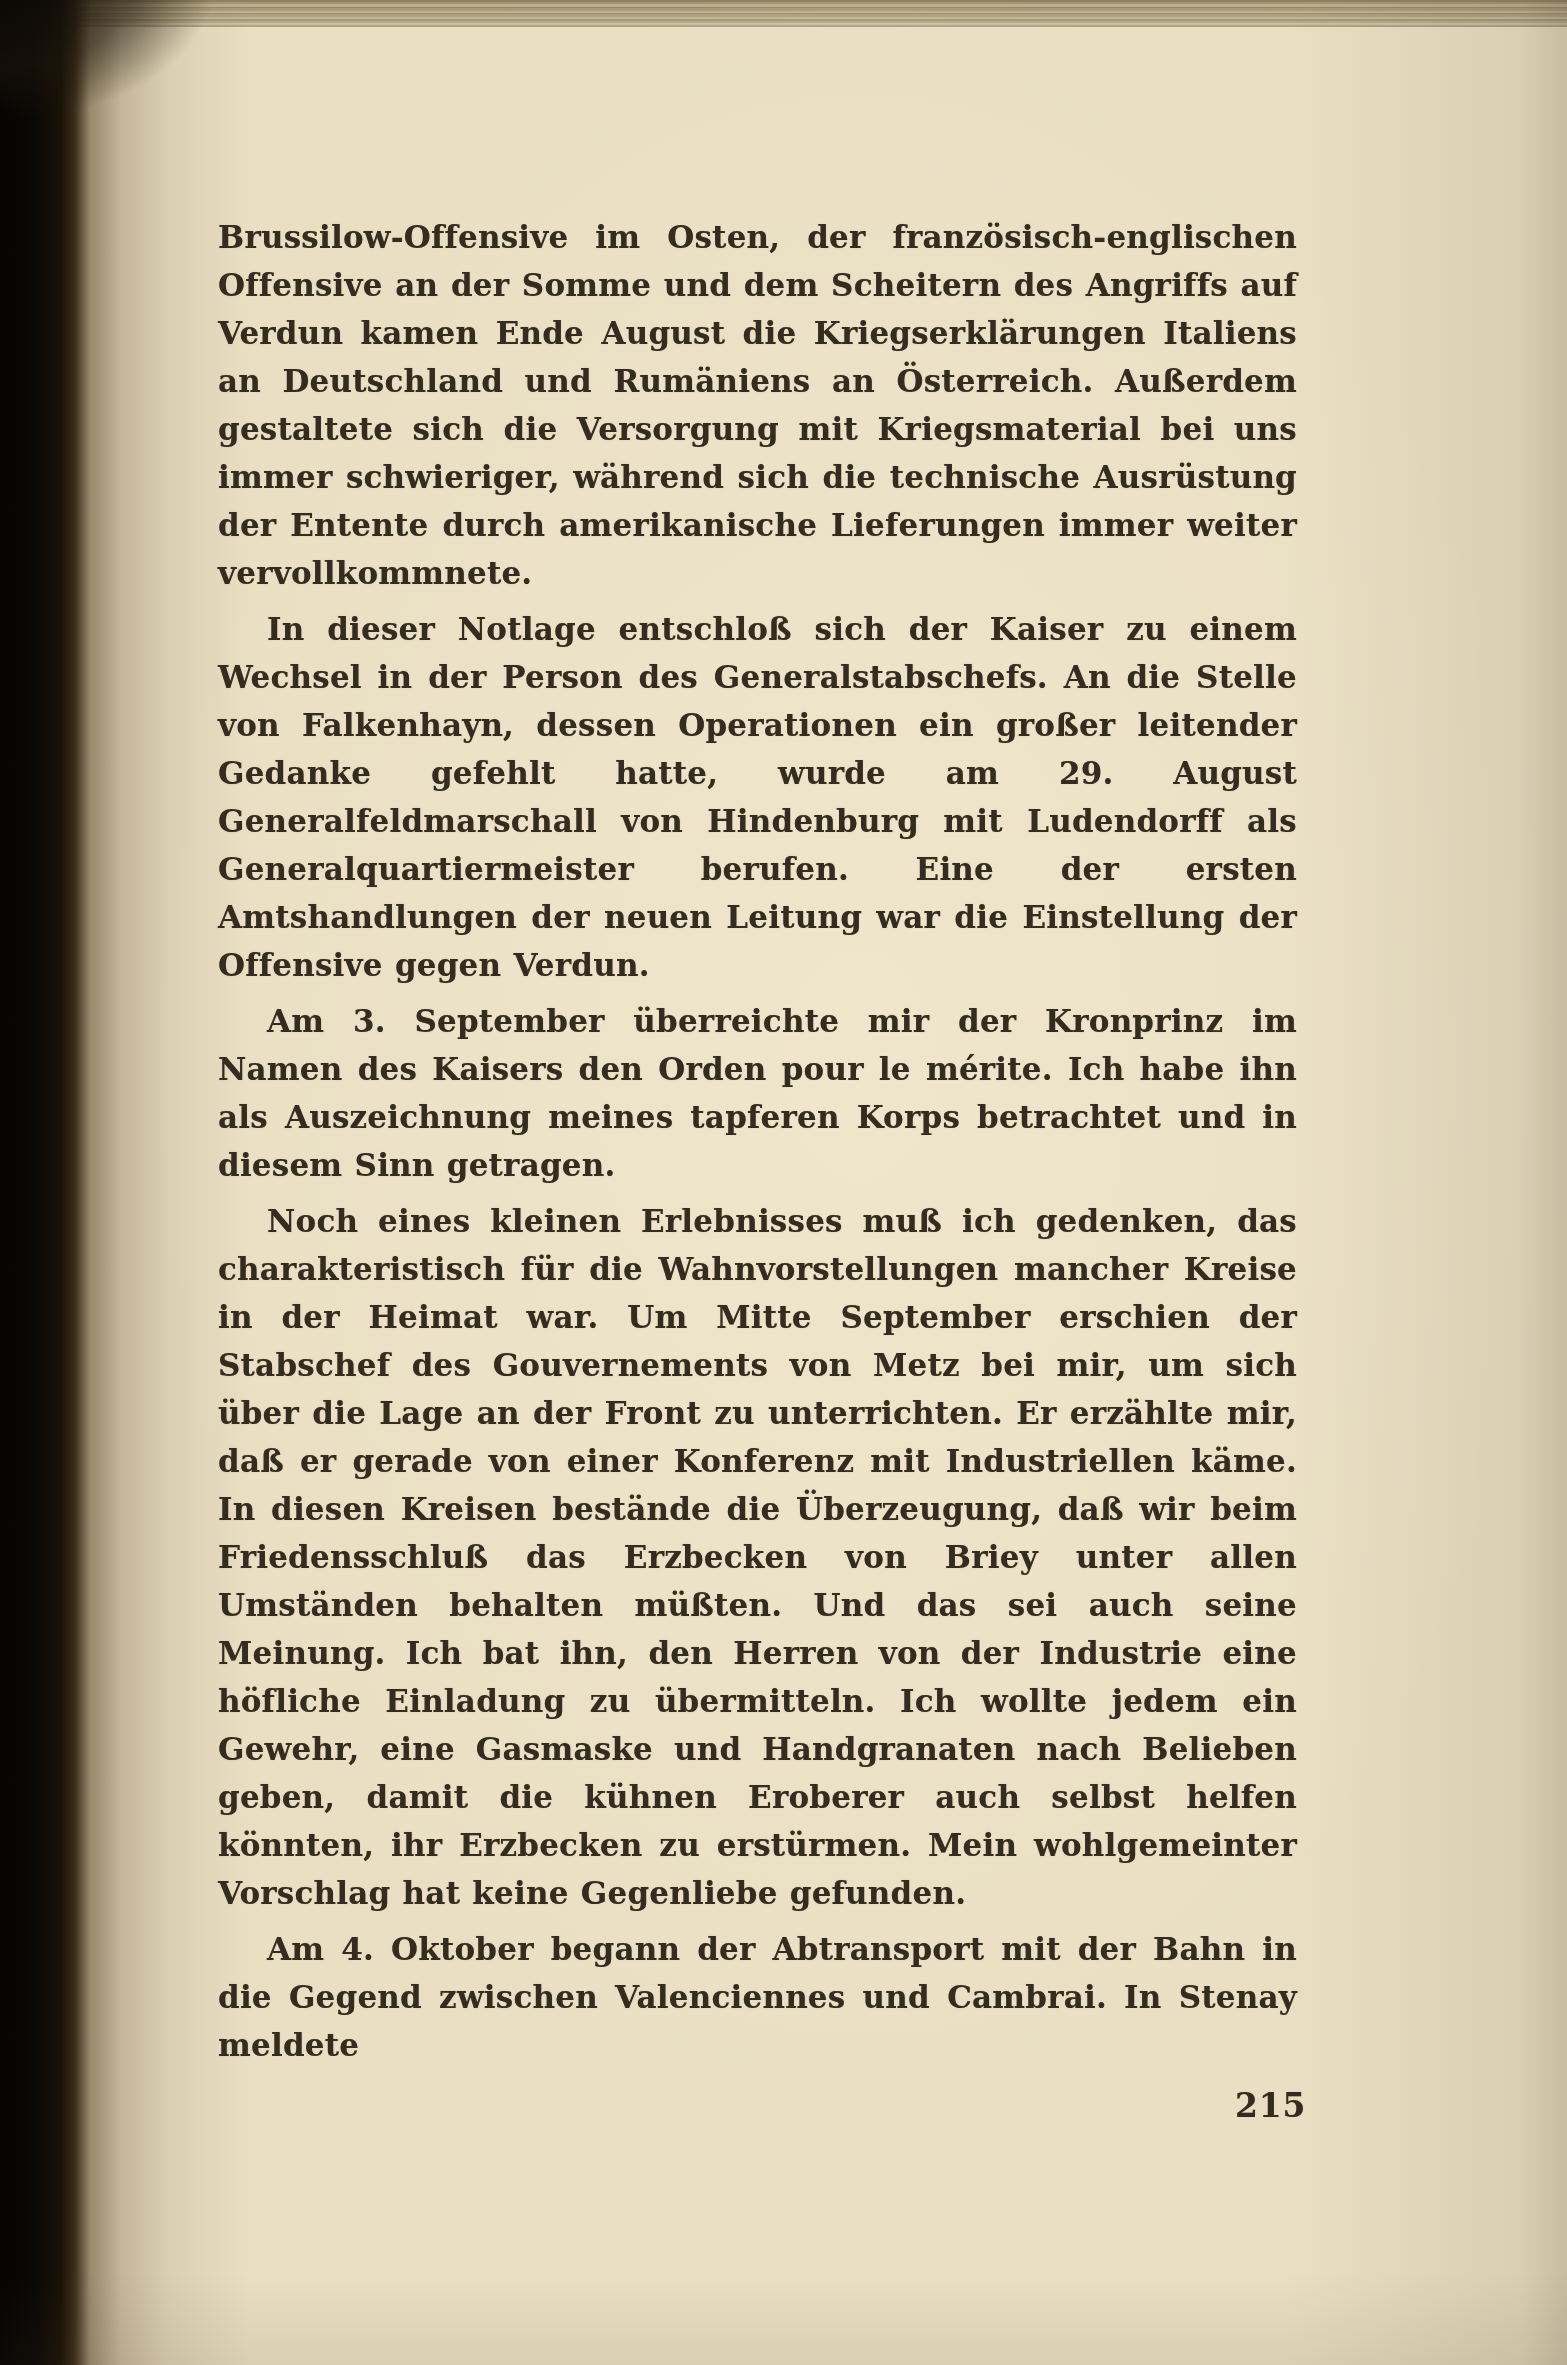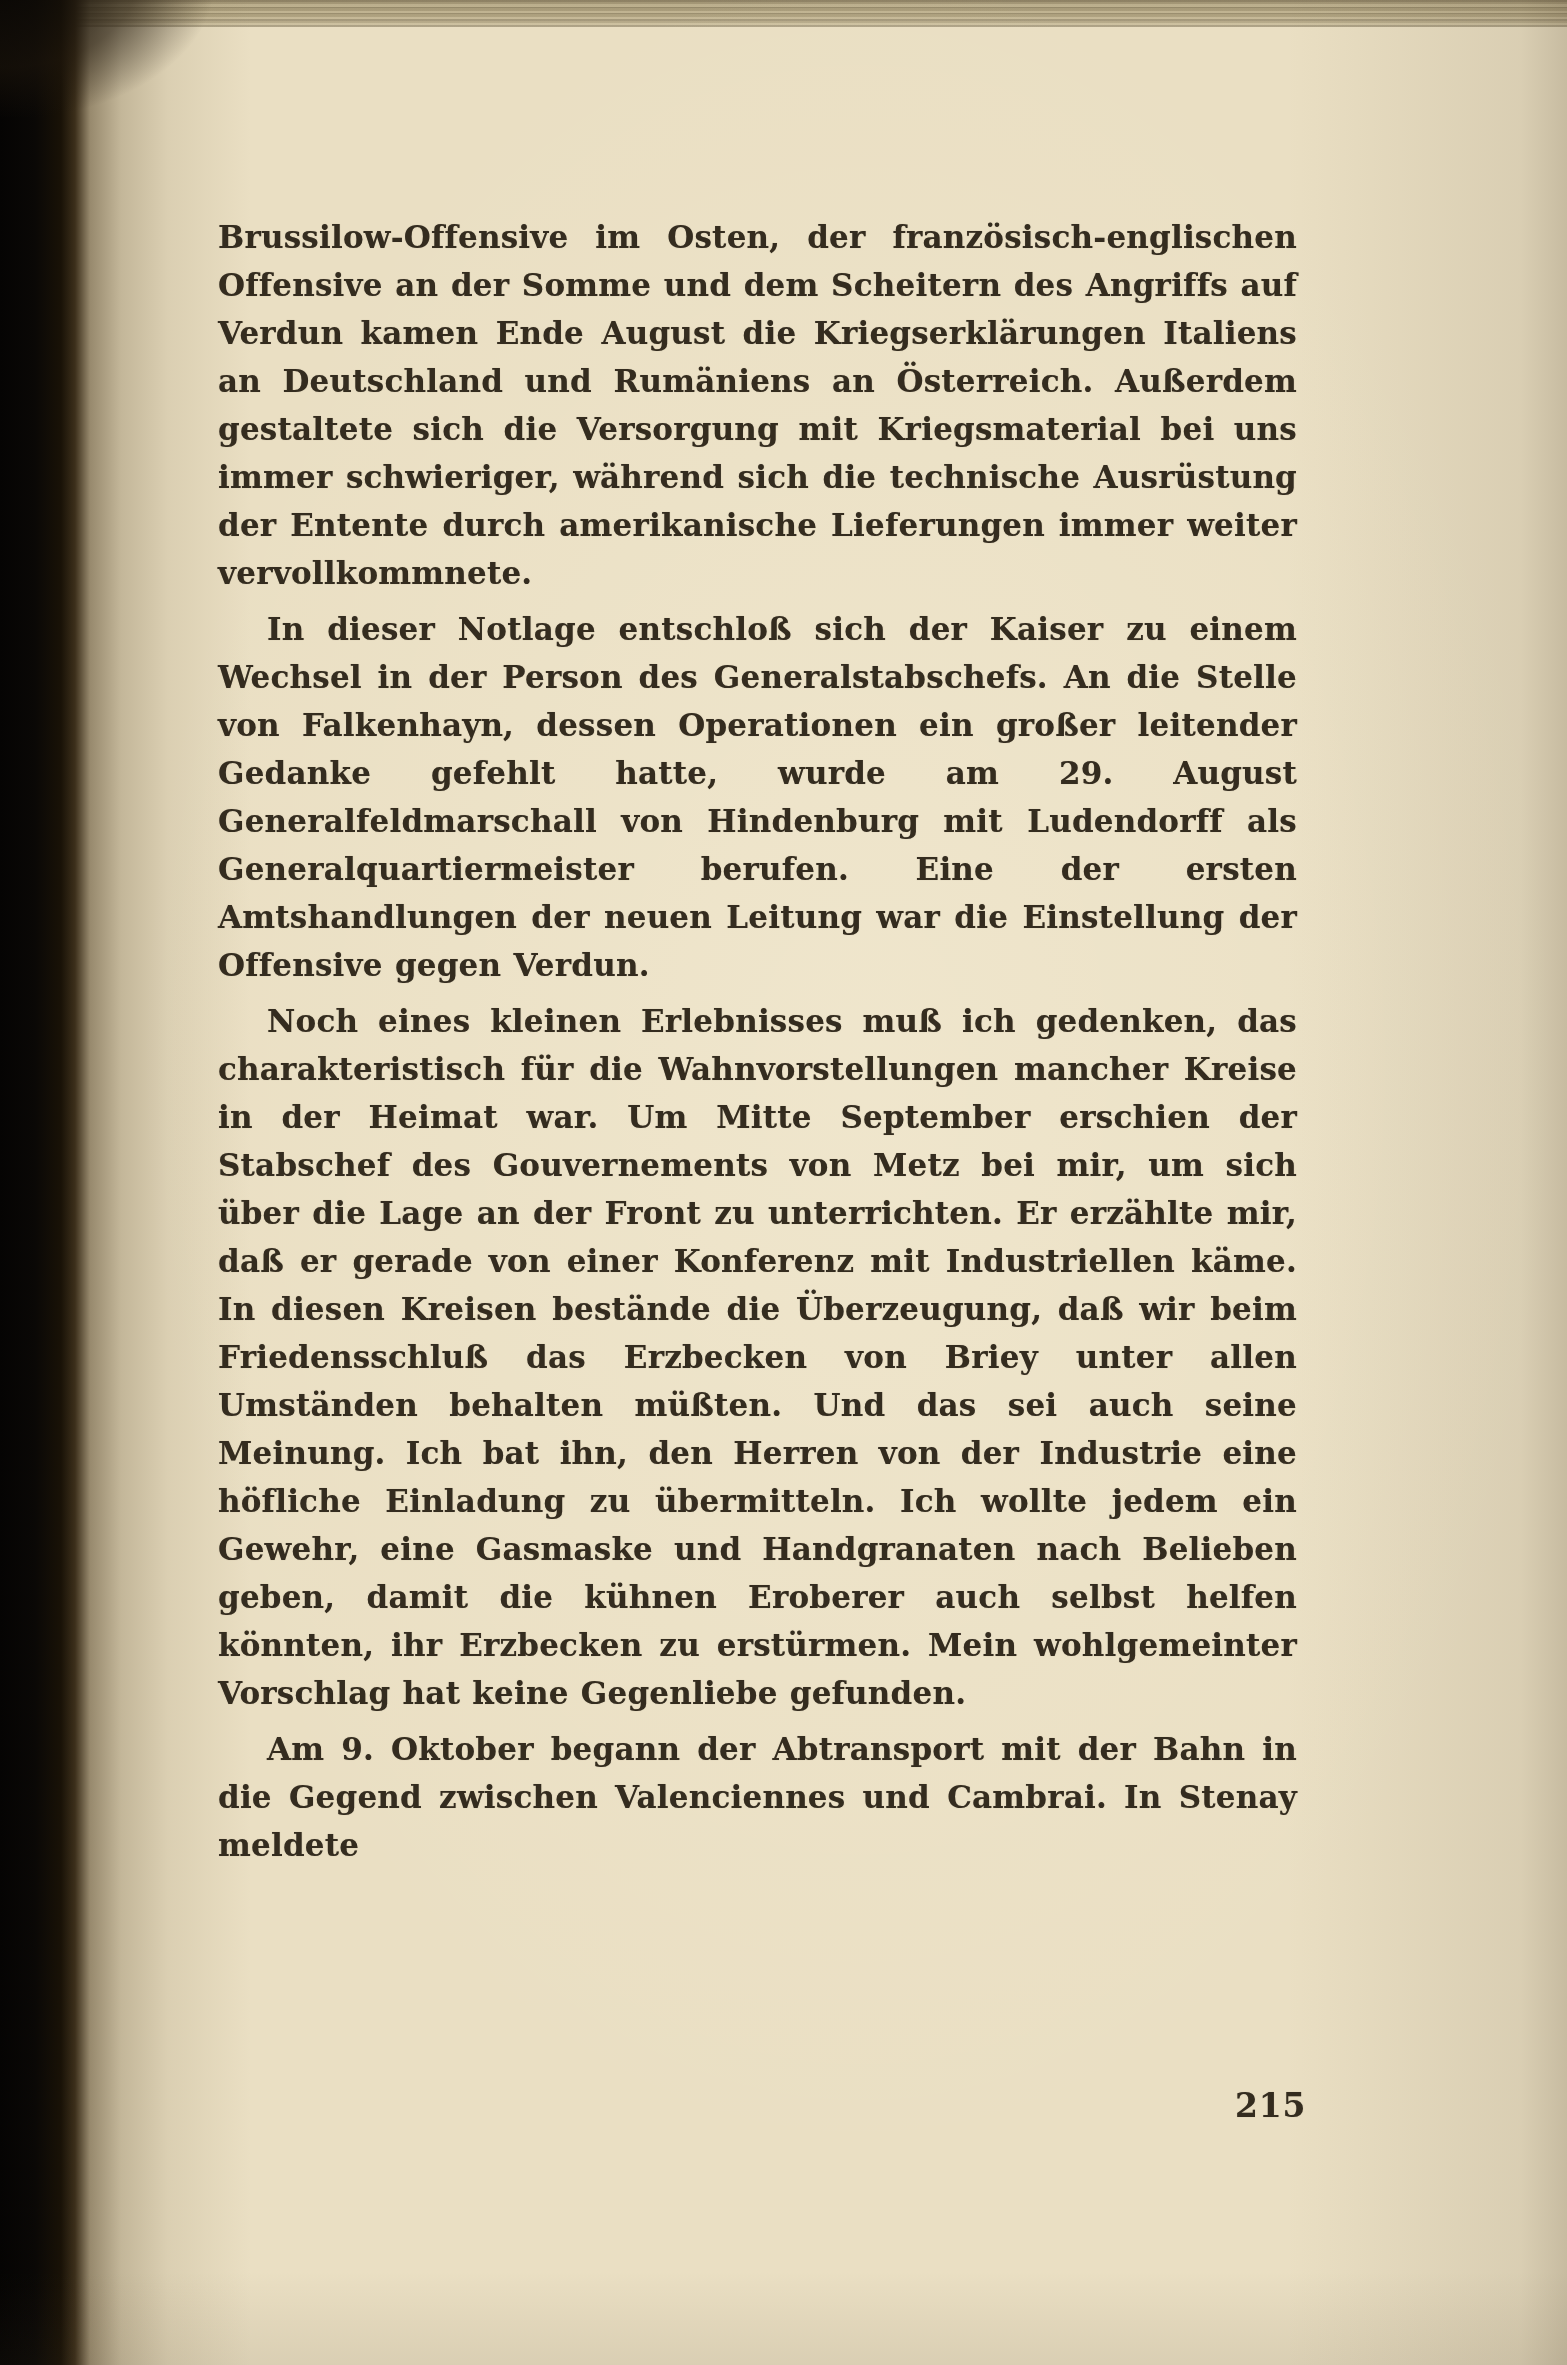--- a/index.html
+++ b/index.html
@@ -112,19 +112,20 @@
 
 <div class="scan">
   <div class="top-edge"></div>
   <div class="gutter"></div>
   <div class="corner-shadow"></div>
   <div class="paper-shading"></div>
 
   <div class="text-block">
       <p>Brussilow-Offensive im Osten, der französisch-englischen Offensive an der Somme und dem Scheitern des Angriffs auf Verdun kamen Ende August die Kriegserklärungen Italiens an Deutschland und Rumäniens an Österreich. Außerdem gestaltete sich die Versorgung mit Kriegsmaterial bei uns immer schwieriger, während sich die technische Ausrüstung der Entente durch amerikanische Lieferungen immer weiter vervollkommnete.</p>
       <p class="indent">In dieser Notlage entschloß sich der Kaiser zu einem Wechsel in der Person des Generalstabschefs. An die Stelle von Falkenhayn, dessen Operationen ein großer leitender Gedanke gefehlt hatte, wurde am 29. August Generalfeldmarschall von Hindenburg mit Ludendorff als Generalquartiermeister berufen. Eine der ersten Amtshandlungen der neuen Leitung war die Einstellung der Offensive gegen Verdun.</p>
+      <p class="indent">Am 3. September überreichte mir der Kronprinz im Namen des Kaisers den Orden pour le mérite. Ich habe ihn als Auszeichnung meines tapferen Korps betrachtet und in diesem Sinn getragen.</p>
       <p class="indent">Noch eines kleinen Erlebnisses muß ich gedenken, das charakteristisch für die Wahnvorstellungen mancher Kreise in der Heimat war. Um Mitte September erschien der Stabschef des Gouvernements von Metz bei mir, um sich über die Lage an der Front zu unterrichten. Er erzählte mir, daß er gerade von einer Konferenz mit Industriellen käme. In diesen Kreisen bestände die Überzeugung, daß wir beim Friedensschluß das Erzbecken von Briey unter allen Umständen behalten müßten. Und das sei auch seine Meinung. Ich bat ihn, den Herren von der Industrie eine höfliche Einladung zu übermitteln. Ich wollte jedem ein Gewehr, eine Gasmaske und Handgranaten nach Belieben geben, damit die kühnen Eroberer auch selbst helfen könnten, ihr Erzbecken zu erstürmen. Mein wohlgemeinter Vorschlag hat keine Gegenliebe gefunden.</p>
-      <p class="indent">Am 9. Oktober begann der Abtransport mit der Bahn in die Gegend zwischen Valenciennes und Cambrai. In Stenay meldete</p>
+      <p class="indent">Am 4. Oktober begann der Abtransport mit der Bahn in die Gegend zwischen Valenciennes und Cambrai. In Stenay meldete</p>
     </div>
 
   <div class="page-number">215</div>
 </div>
 
 
 </body></html>

